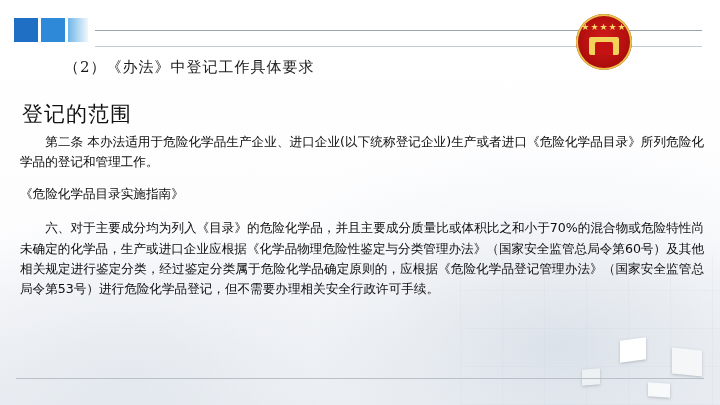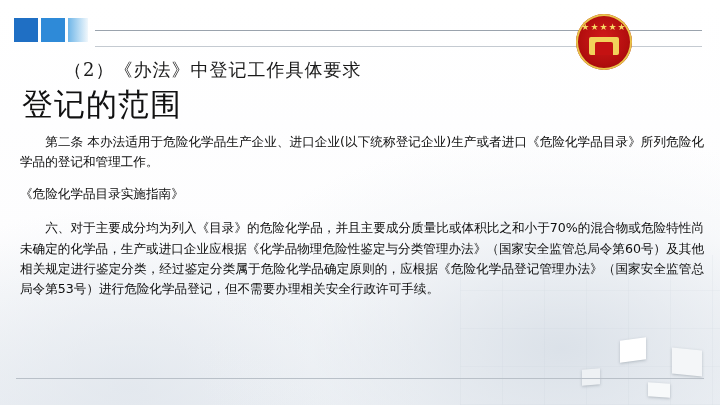--- a/index.html
+++ b/index.html
@@ -100,31 +100,31 @@
     color: #f5d863;
     font-size: 9px;
     letter-spacing: 1px;
   }
 
   
   .subheading {
     position: absolute;
     left: 64px;
     top: 58px;
-    font-size: 18px;
+    font-size: 15px;
     color: #1a1a1a;
     font-family: "DejaVu Serif", "Liberation Serif", serif;
     letter-spacing: 1px;
   }
 
   .title {
     position: absolute;
     left: 22px;
-    top: 84px;
-    font-size: 31px;
+    top: 100px;
+    font-size: 21px;
     color: #111111;
     font-family: Liberation Mono, monospace;
     letter-spacing: 1px;
   }
 
   .body {
     position: absolute;
     left: 20px;
     right: 16px;
     top: 132px;

